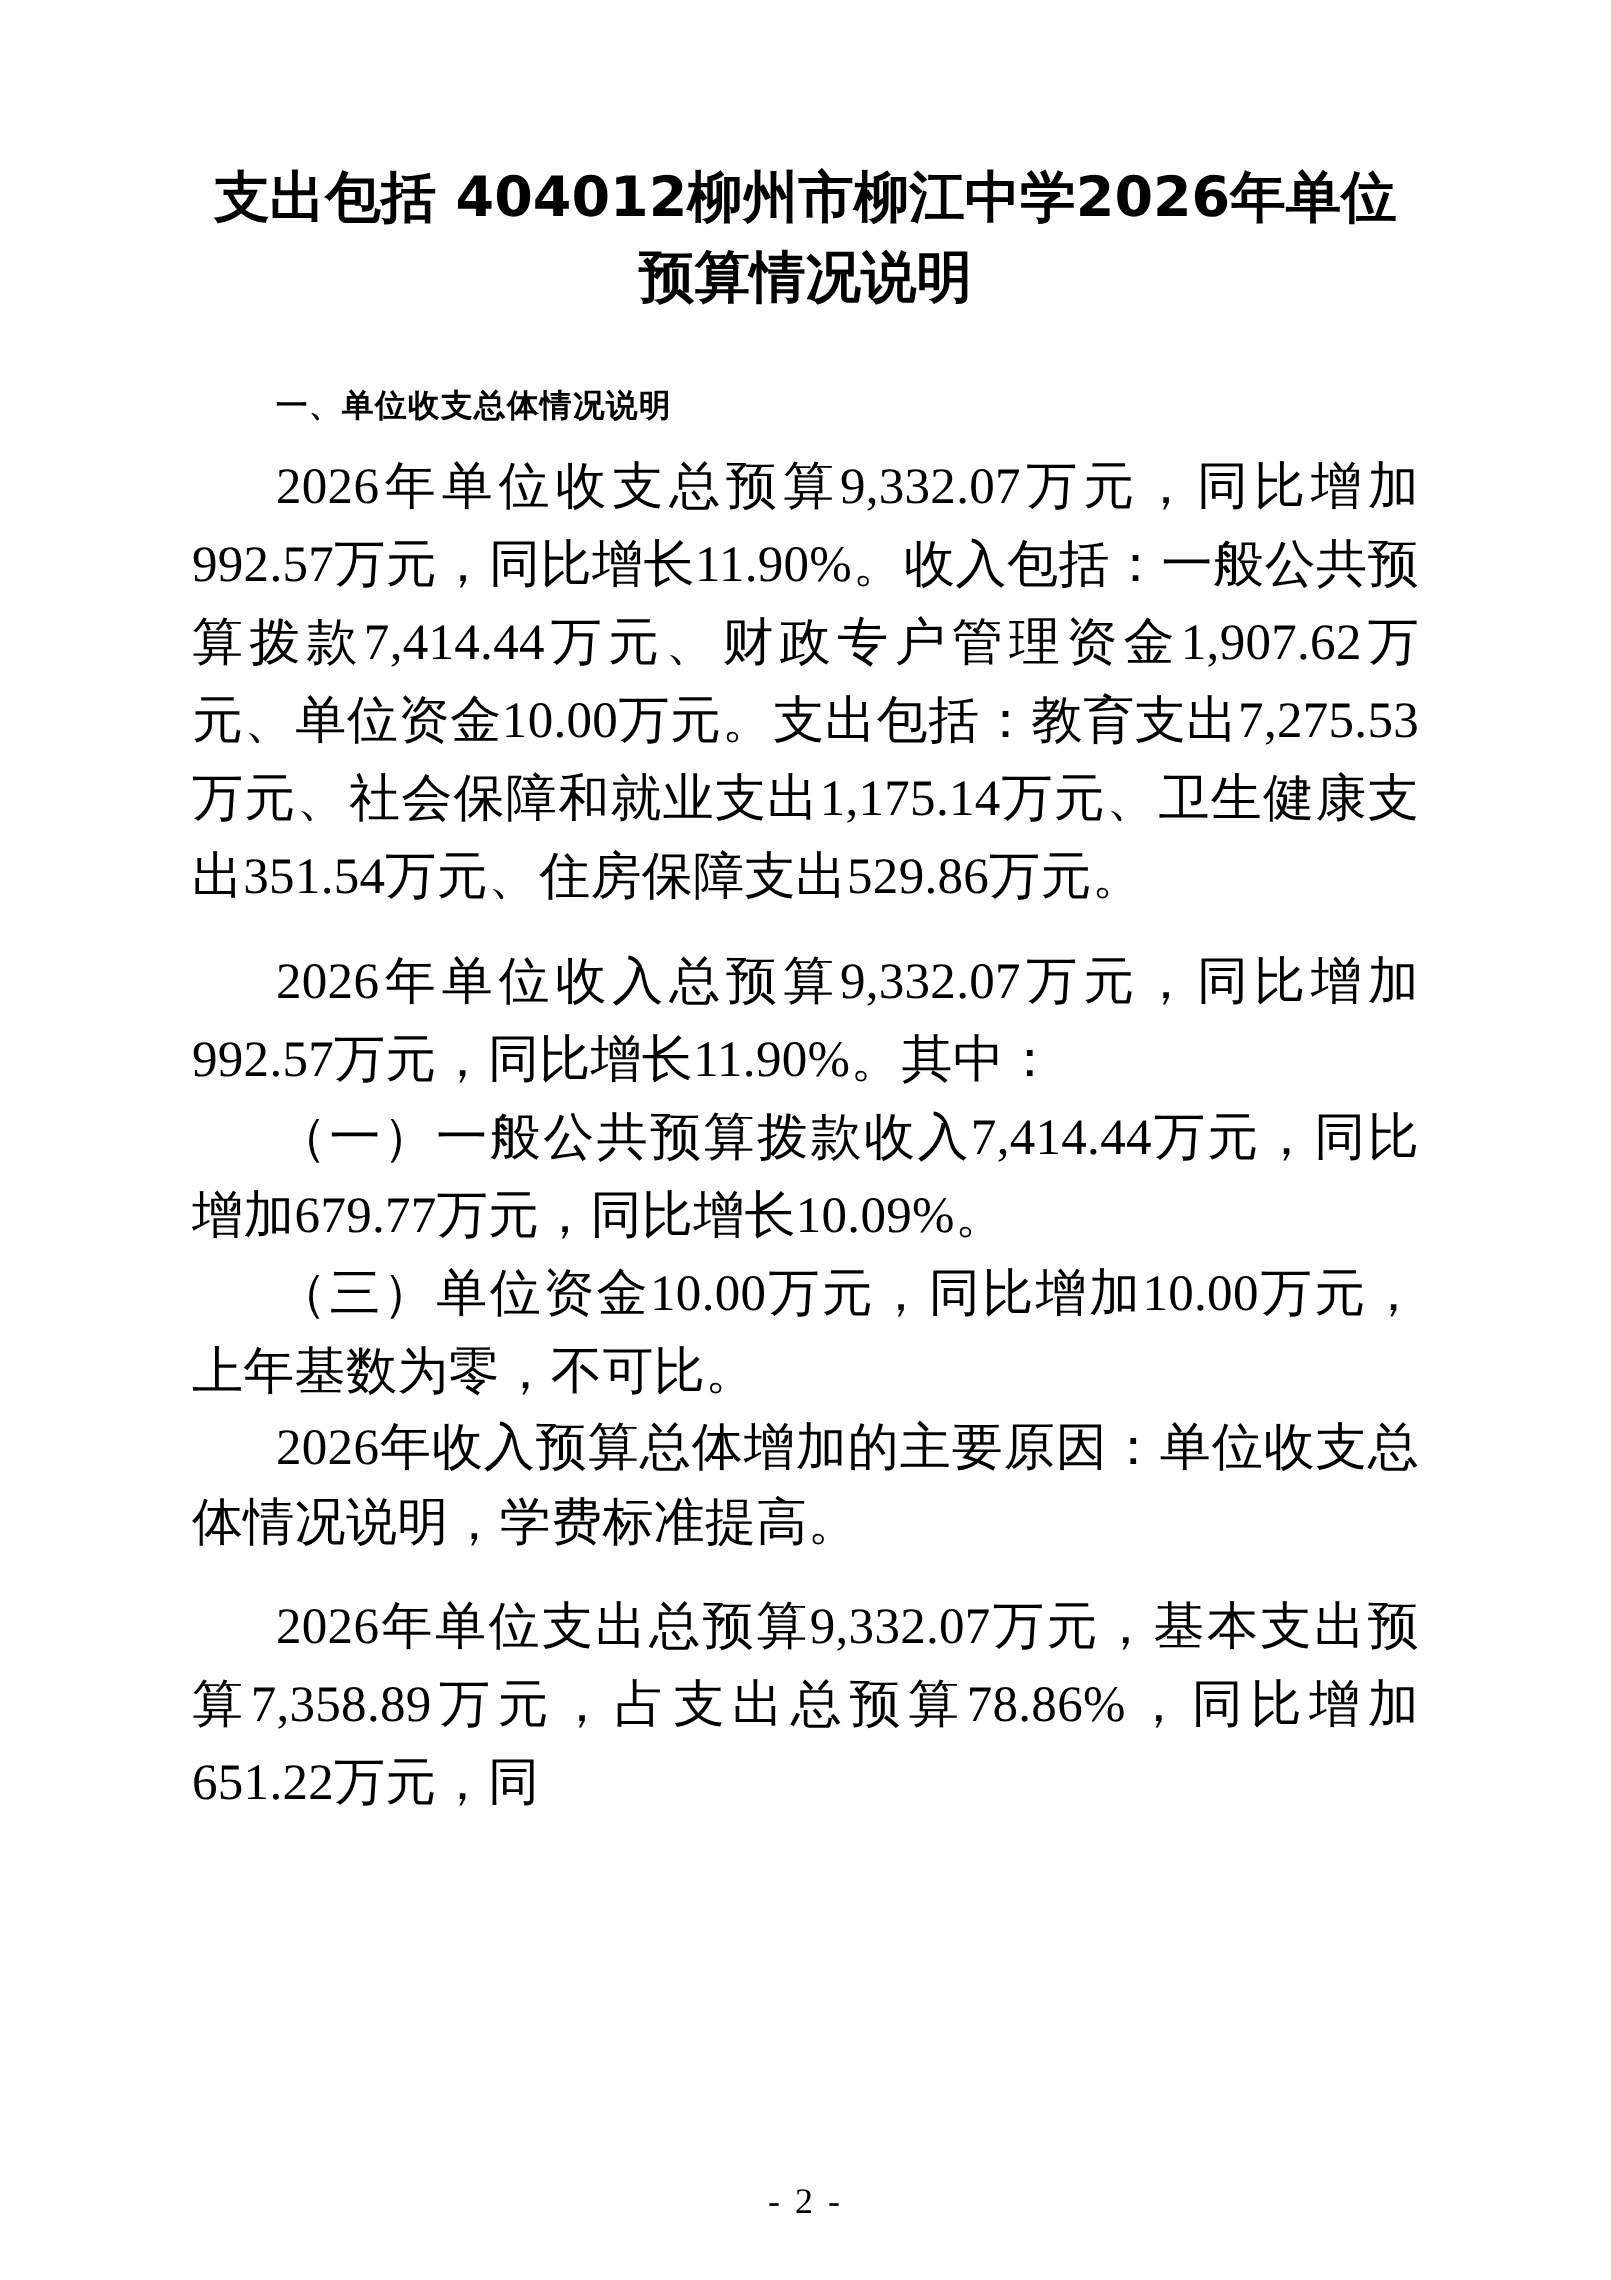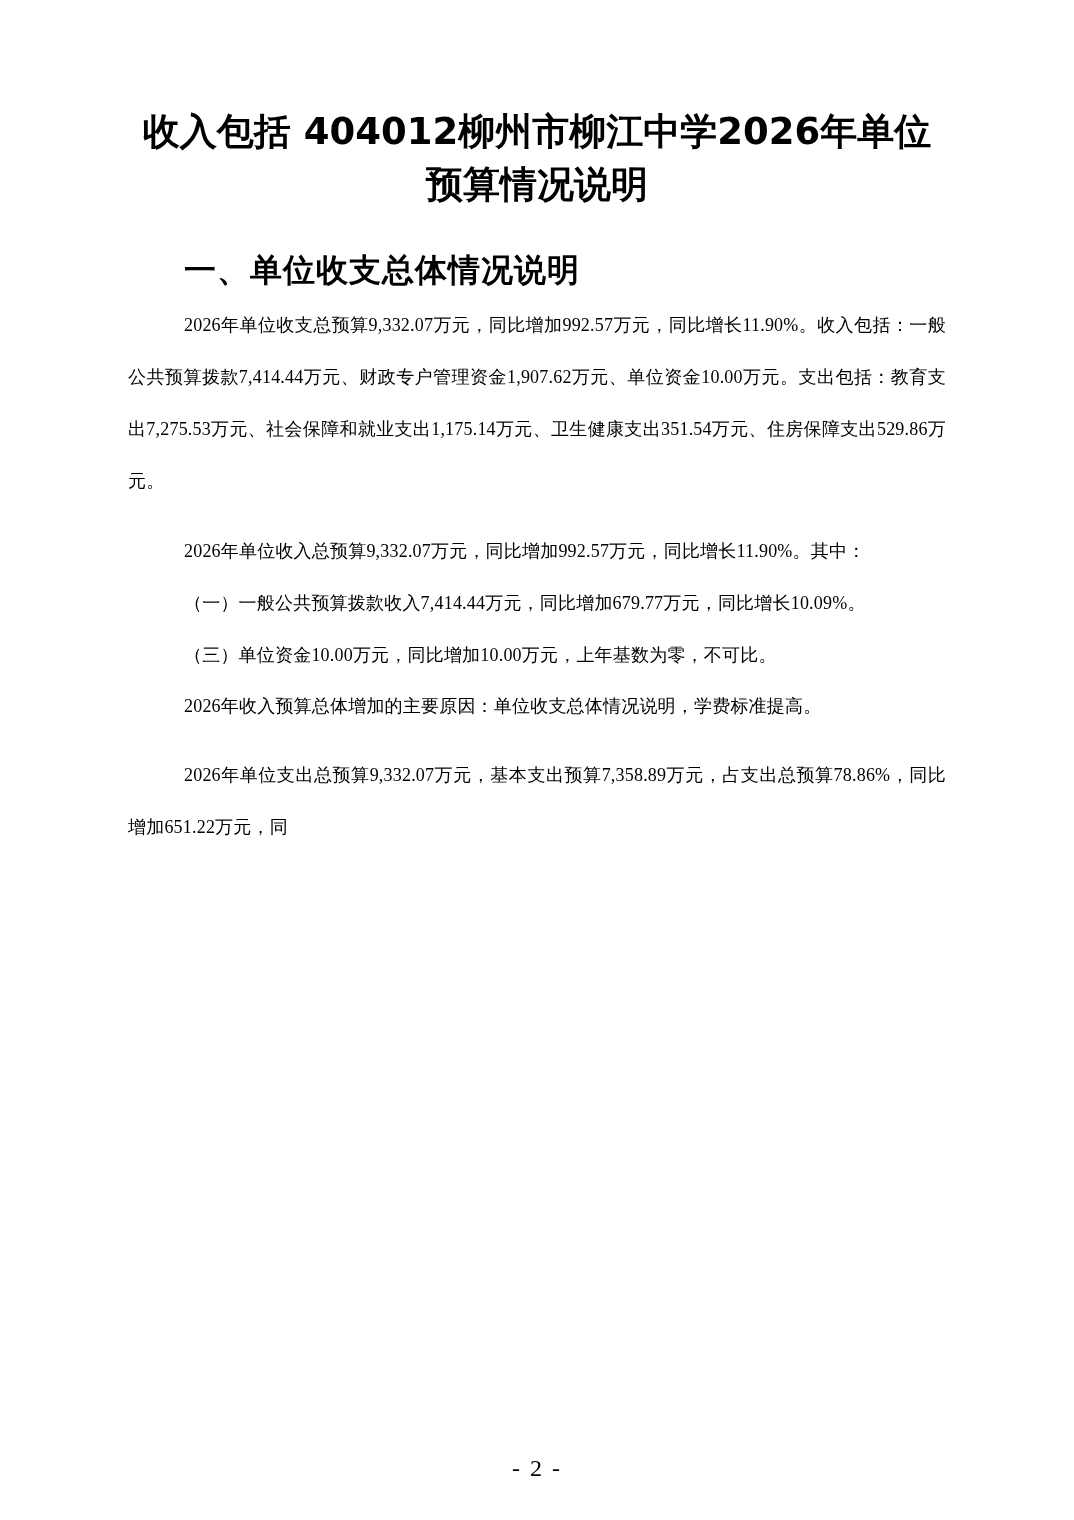--- a/index.html
+++ b/index.html
@@ -25,28 +25,28 @@
     font-size: 37px;
     line-height: 53px;
     text-align: center;
     letter-spacing: 0px;
     margin: 30px 0 0 0;
     padding: 0 6px;
   }
   .section-heading {
     font-family: "DejaVu Sans", "Liberation Sans", sans-serif;
     font-weight: bold;
-    font-size: 32px;
+    font-size: 21px;
     line-height: 46px;
     margin: 28px 0 6px 0;
     text-indent: 56px;
     letter-spacing: 1px;
   }
   .para {
-    font-size: 18px;
+    font-size: 34px;
     line-height: 52px;
     text-align: justify;
     text-justify: inter-ideograph;
     text-indent: 56px;
     margin: 0;
     letter-spacing: 0.2px;
   }
   .para.tight {
     line-height: 50px;
   }
@@ -61,21 +61,21 @@
     font-size: 24px;
     font-family: "Liberation Serif", "DejaVu Serif", serif;
     letter-spacing: 2px;
   }
 </style>
 </head>
 <body>
 
 <div class="page">
 
-  <h1 class="doc-title">收入包括 404012柳州市柳江中学2026年单位预算情况说明</h1>
+  <h1 class="doc-title">支出包括 404012柳州市柳江中学2026年单位预算情况说明</h1>
 
   <div class="gap-sm"></div>
 
   <h2 class="section-heading">一、单位收支总体情况说明</h2>
   <p class="para">2026年单位收支总预算9,332.07万元，同比增加992.57万元，同比增长11.90%。收入包括：一般公共预算拨款7,414.44万元、财政专户管理资金1,907.62万元、单位资金10.00万元。支出包括：教育支出7,275.53万元、社会保障和就业支出1,175.14万元、卫生健康支出351.54万元、住房保障支出529.86万元。</p>
 
   <div class="gap-md"></div>
 
   <p class="para">2026年单位收入总预算9,332.07万元，同比增加992.57万元，同比增长11.90%。其中：</p>
   <p class="para">（一）一般公共预算拨款收入7,414.44万元，同比增加679.77万元，同比增长10.09%。</p>

